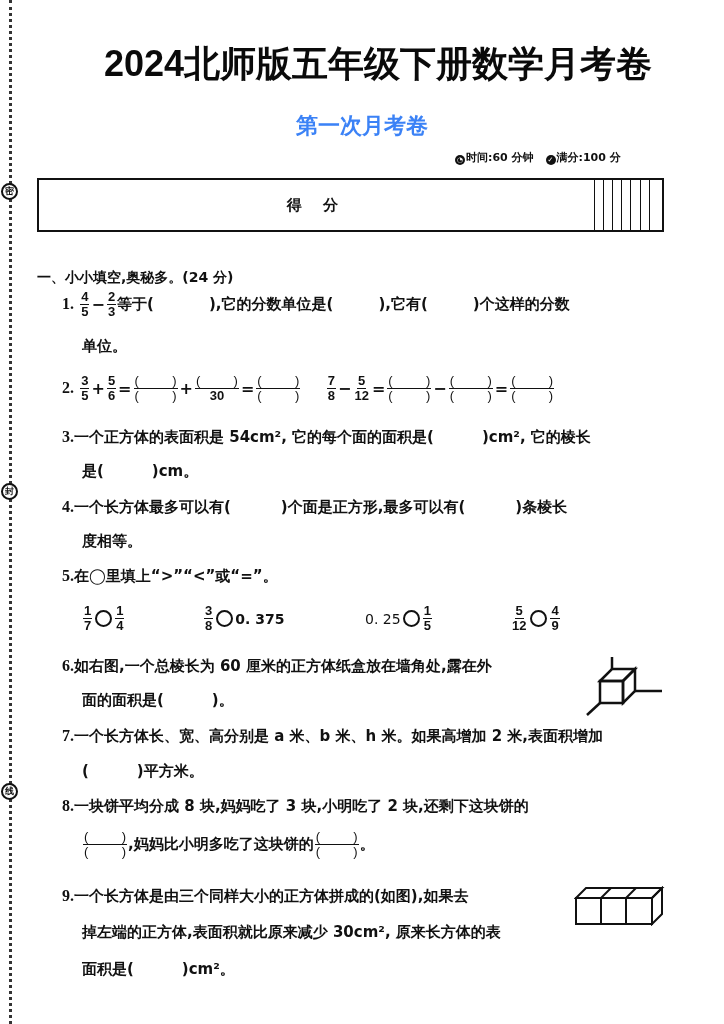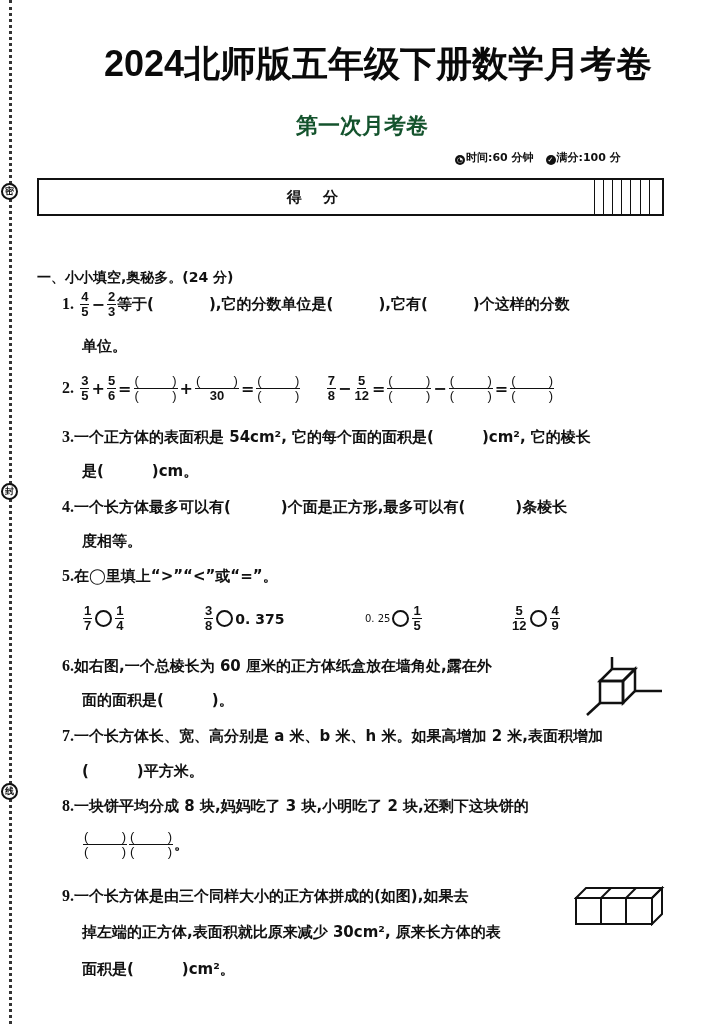--- a/index.html
+++ b/index.html
@@ -16,42 +16,42 @@
     font-size: 9px; font-weight: bold; line-height: 13px; text-align: center;
   }
 
   .main-title {
     position: absolute; top: 40px; left: 0; width: 724px; text-align: center;
     font-family: "Liberation Sans", "DejaVu Sans", sans-serif;
     font-size: 36px; font-weight: bold; letter-spacing: 0px; color: #0a0a0a; margin-left: 16px;
   }
   .sub-title {
     position: absolute; top: 111px; left: 0; width: 724px; text-align: center;
-    font-size: 22px; font-weight: bold; color: #14532d;
+    font-size: 22px; font-weight: bold; color: #3b82f6;
   }
   .exam-meta {
     position: absolute; top: 150px; left: 455px; font-size: 11px; font-weight: bold;
     display: flex; gap: 12px; 
   }
   .exam-meta .ico {
     display: inline-block; width: 10px; height: 10px; border-radius: 50%;
     background: #111; color: #fff; font-size: 7px; line-height: 10px; text-align: center;
     margin-right: 1px; vertical-align: -1px;
   }
 
   table.score {
     position: absolute; top: 178px; left: 37px; width: 627px;
     border-collapse: collapse; border: 2.5px solid #111;
   }
   table.score td {
     border: 1.5px solid #111; height: 30px; text-align: center;
     font-size: 15px; font-weight: bold; letter-spacing: 8px;
   }
   table.score tr:first-child td { height: 24px; }
-  table.score tr:last-child td { height: 36px; }
+  table.score tr:last-child td { height: 52px; }
 
   .section-title {
     position: absolute; top: 247px; left: 37px; font-size: 14px; font-weight: bold; margin-top: 22px;
   }
 
   .q { position: absolute; left: 62px; font-size: 15px; font-weight: bold; line-height: 20px; white-space: nowrap; }
   .qn { font-family: "Liberation Serif", serif; font-weight: bold; font-size: 16px; }
   .cont { position: absolute; left: 82px; font-size: 15px; font-weight: bold; white-space: nowrap; }
 
   .frac {
@@ -210,21 +210,21 @@
       <span class="den">4</span>
     </span>
 </div>
 <div class="cont" style="top:604px; left:203px">
   <span class="frac">
       <span class="num">3</span>
       <span class="den">8</span>
     </span><span class="circ"></span><span style="font-weight:bold;font-size:14px;vertical-align:middle">0. 375</span>
 </div>
 <div class="cont" style="top:604px; left:365px">
-  <span style="font-weight:normal;font-size:10px;vertical-align:middle">0. 25</span><span class="circ"></span><span class="frac">
+  <span style="font-weight:normal;font-size:14px;vertical-align:middle">0. 25</span><span class="circ"></span><span class="frac">
       <span class="num">1</span>
       <span class="den">5</span>
     </span>
 </div>
 <div class="cont" style="top:604px; left:510px">
   <span class="frac">
       <span class="num">5</span>
       <span class="den">12</span>
     </span><span class="circ"></span><span class="frac">
       <span class="num">4</span>
@@ -262,21 +262,21 @@
 <div class="cont" style="top:830px">
   <span class="frac blank">
       <span class="num">
         <span>(</span>
         <span>)</span>
       </span>
       <span class="den">
         <span>(</span>
         <span>)</span>
       </span>
-    </span><span class="frac blank">
+    </span><span style="vertical-align:middle">,妈妈比小明多吃了这块饼的</span><span class="frac blank">
       <span class="num">
         <span>(</span>
         <span>)</span>
       </span>
       <span class="den">
         <span>(</span>
         <span>)</span>
       </span>
     </span><span style="vertical-align:middle">。</span>
 </div>

